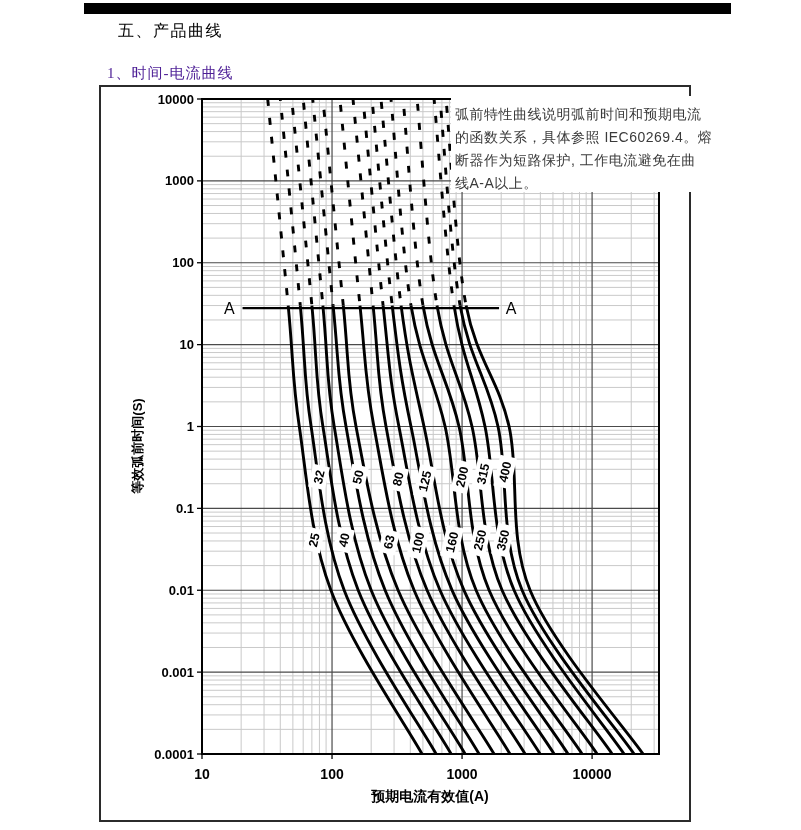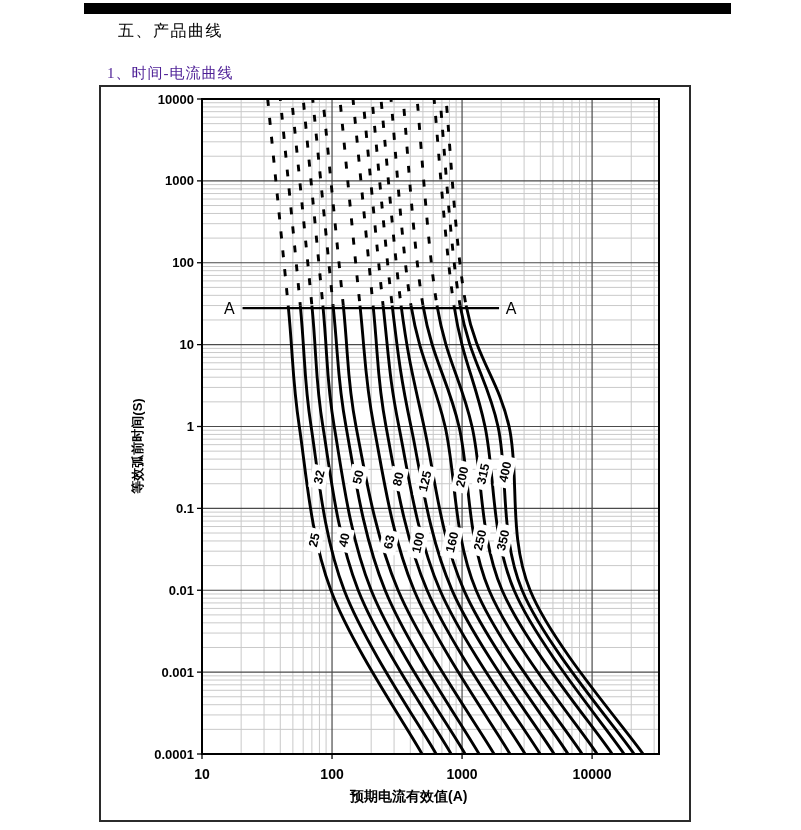--- a/index.html
+++ b/index.html
@@ -12,21 +12,21 @@
       font-size:15px;color:#4c1d95;letter-spacing:1px;margin-top:11px;}
   .chart-frame{position:absolute;left:99px;top:85px;width:592px;height:737px;
       border:2px solid #2b2b2b;box-sizing:border-box;background:#fff;}
   .chart-frame svg{position:absolute;left:0;top:0;overflow:visible;}
   .annotation{position:absolute;left:350px;top:9px;width:266px;height:96px;background:#fff;
       padding:7px 0 0 4px;box-sizing:border-box;z-index:5;}
   .annotation div{white-space:nowrap;font-size:14px;line-height:23px;color:#3a3a3a;
       letter-spacing:0.5px;}
   .ylabel{position:absolute;left:-49px;top:351px;width:170px;height:16px;text-align:center;
       transform:rotate(-90deg);font-size:13px;font-weight:700;color:#000;}
-  .xlabel{position:absolute;left:249px;top:701px;width:160px;text-align:left;
+  .xlabel{position:absolute;left:249px;top:701px;width:160px;text-align:center;
       font-size:14px;font-weight:700;color:#000;}
 </style>
 </head>
 <body>
 
 <div class="page">
   <div class="top-bar"></div>
   <div class="h1">五、产品曲线</div>
   <div class="h2">1、时间-电流曲线</div>
 
@@ -262,17 +262,23 @@
         <text x="93" y="425.875" text-anchor="end" font-size="13" font-weight="700" font-family="&quot;Liberation Sans&quot;,sans-serif" fill="#000000" stroke="none">0.1</text>
         <text x="93" y="507.75" text-anchor="end" font-size="13" font-weight="700" font-family="&quot;Liberation Sans&quot;,sans-serif" fill="#000000" stroke="none">0.01</text>
         <text x="93" y="589.625" text-anchor="end" font-size="13" font-weight="700" font-family="&quot;Liberation Sans&quot;,sans-serif" fill="#000000" stroke="none">0.001</text>
         <text x="93" y="671.5" text-anchor="end" font-size="13" font-weight="700" font-family="&quot;Liberation Sans&quot;,sans-serif" fill="#000000" stroke="none">0.0001</text>
         <text x="101" y="692" text-anchor="middle" font-size="14" font-weight="700" font-family="&quot;Liberation Sans&quot;,sans-serif" fill="#000000" stroke="none">10</text>
         <text x="231.03095480893109" y="692" text-anchor="middle" font-size="14" font-weight="700" font-family="&quot;Liberation Sans&quot;,sans-serif" fill="#000000" stroke="none">100</text>
         <text x="361.06190961786217" y="692" text-anchor="middle" font-size="14" font-weight="700" font-family="&quot;Liberation Sans&quot;,sans-serif" fill="#000000" stroke="none">1000</text>
         <text x="491.09286442679326" y="692" text-anchor="middle" font-size="14" font-weight="700" font-family="&quot;Liberation Sans&quot;,sans-serif" fill="#000000" stroke="none">10000</text>
       </svg>
 
+    <div class="annotation">
+      <div>弧前特性曲线说明弧前时间和预期电流</div>
+      <div>的函数关系，具体参照 IEC60269.4。熔</div>
+      <div>断器作为短路保护, 工作电流避免在曲</div>
+      <div>线A-A以上。</div>
+    </div>
 
     <div class="ylabel">等效弧前时间(S)</div>
     <div class="xlabel">预期电流有效值(A)</div>
   </div>
 </div>
 
 </body></html>

